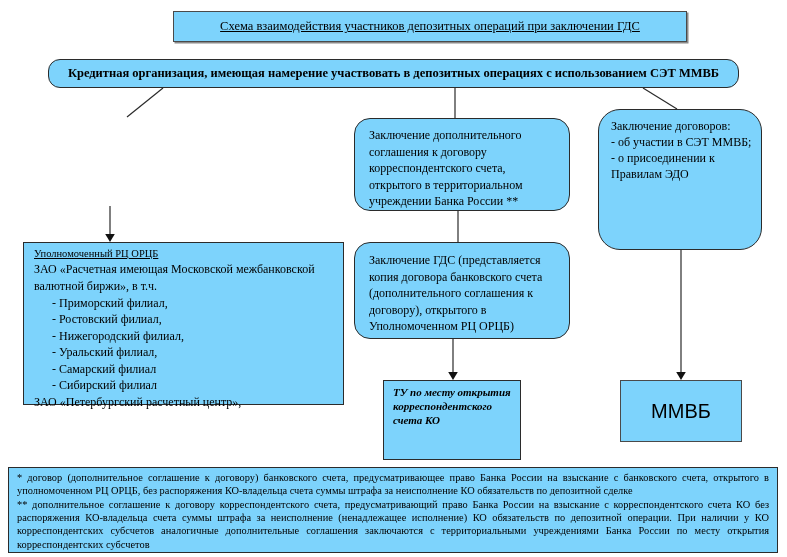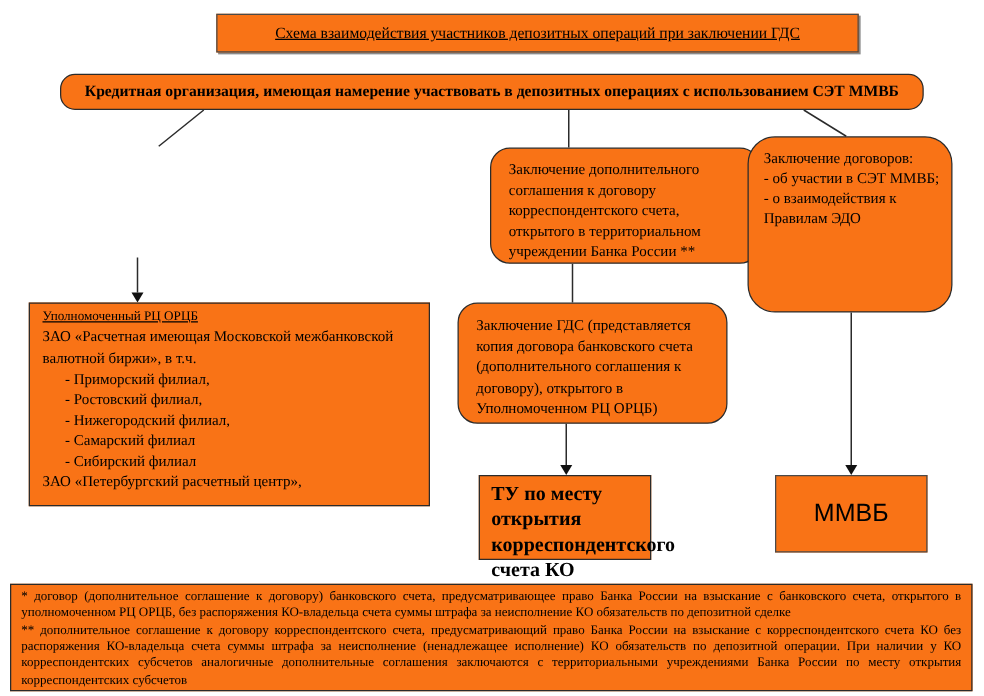--- a/index.html
+++ b/index.html
@@ -1,48 +1,48 @@
 <!DOCTYPE html>
 <html><head>
 <meta charset="utf-8">
 <style>
   html,body{margin:0;padding:0;background:#ffffff;}
   #stage{
     position:relative;width:787px;height:557px;background:#ffffff;
     font-family:"Liberation Serif","DejaVu Serif",serif;color:#000;
     overflow:hidden;
   }
-  .box{position:absolute;border:1px solid #2b2b2b;background:#f97316;box-sizing:border-box;}
+  .box{position:absolute;border:1px solid #2b2b2b;background:#7dd3fc;box-sizing:border-box;}
   .rounded{border-radius:16px;}
 
   #title-box{
     left:173px;top:11px;width:514px;height:31px;
     border:1px solid #4a4a4a;box-shadow:1.5px 1.5px 0 #8a8a8a;
     display:flex;align-items:center;justify-content:center;
     font-size:12.5px;
   }
   #title-box .t{text-decoration:underline;}
 
   #root-box{
     left:48px;top:59px;width:691px;height:29px;
     display:flex;align-items:center;justify-content:center;
     font-weight:bold;font-size:12.5px;white-space:nowrap;border-radius:12px;
   }
 
   #left-step{left:33px;top:117px;width:170px;height:89px;padding:8px 5px 0 11px;font-size:12px;line-height:1.38;}
-  #mid-step{left:354px;top:118px;width:216px;height:93px;padding:8px 8px 0 14px;font-size:12px;line-height:1.38;margin-left:38px;}
+  #mid-step{left:354px;top:118px;width:216px;height:93px;padding:8px 8px 0 14px;font-size:12px;line-height:1.38;}
   #right-step{left:598px;top:109px;width:164px;height:141px;border-radius:22px;padding:8px 4px 0 12px;font-size:12px;line-height:1.34;}
 
   #rcb-box{left:23px;top:242px;width:321px;height:163px;padding:4px 8px 0 10px;font-size:12px;line-height:1.38;}
   #rcb-box .heading{font-size:10.5px;text-decoration:underline;}
   #rcb-box .indent{margin-left:18px;}
 
-  #gds-box{left:354px;top:242px;width:216px;height:97px;padding:9px 8px 0 14px;font-size:12px;line-height:1.38;margin-left:12px;}
+  #gds-box{left:354px;top:242px;width:216px;height:97px;padding:9px 8px 0 14px;font-size:12px;line-height:1.38;}
 
-  #tu-box{left:383px;top:380px;width:138px;height:68px;padding:5px 4px 0 9px;font-weight:bold;font-size:16px;line-height:1.27;}
+  #tu-box{left:383px;top:380px;width:138px;height:80px;padding:5px 4px 0 9px;font-weight:bold;font-size:11px;line-height:1.27;font-style:italic;}
 
   #micex-box{
     left:620px;top:380px;width:122px;height:62px;border-color:#4a4a4a;
     display:flex;align-items:center;justify-content:center;
     font-family:"Liberation Sans","DejaVu Sans",sans-serif;font-size:20px;
   }
 
   #footer-box{
     left:8px;top:467px;width:770px;height:86px;padding:3px 8px;
     font-size:10.4px;line-height:1.28;text-align:justify;
@@ -84,29 +84,30 @@
   </div>
 
 
   <div class="box rounded" id="mid-step">
     <div>Заключение дополнительного соглашения к договору корреспондентского счета, открытого в территориальном учреждении Банка России **</div>
   </div>
 
   <div class="box rounded" id="right-step">
     <div>Заключение договоров:</div>
     <div>- об участии в СЭТ ММВБ;</div>
-    <div>- о взаимодействия к Правилам ЭДО</div>
+    <div>- о присоединении к Правилам ЭДО</div>
   </div>
 
   <div class="box" id="rcb-box">
     <div class="heading">Уполномоченный РЦ ОРЦБ</div>
     <div>ЗАО «Расчетная имеющая Московской межбанковской валютной биржи», в т.ч.</div>
     <div class="indent">- Приморский филиал,</div>
     <div class="indent">- Ростовский филиал,</div>
     <div class="indent">- Нижегородский филиал,</div>
+    <div class="indent">- Уральский филиал,</div>
     <div class="indent">- Самарский филиал</div>
     <div class="indent">- Сибирский филиал</div>
     <div>ЗАО «Петербургский расчетный центр»,</div>
   </div>
 
   <div class="box rounded" id="gds-box">
     <div>Заключение ГДС (представляется копия договора банковского счета (дополнительного соглашения к договору), открытого в Уполномоченном РЦ ОРЦБ)</div>
   </div>
 
   <div class="box" id="tu-box">

